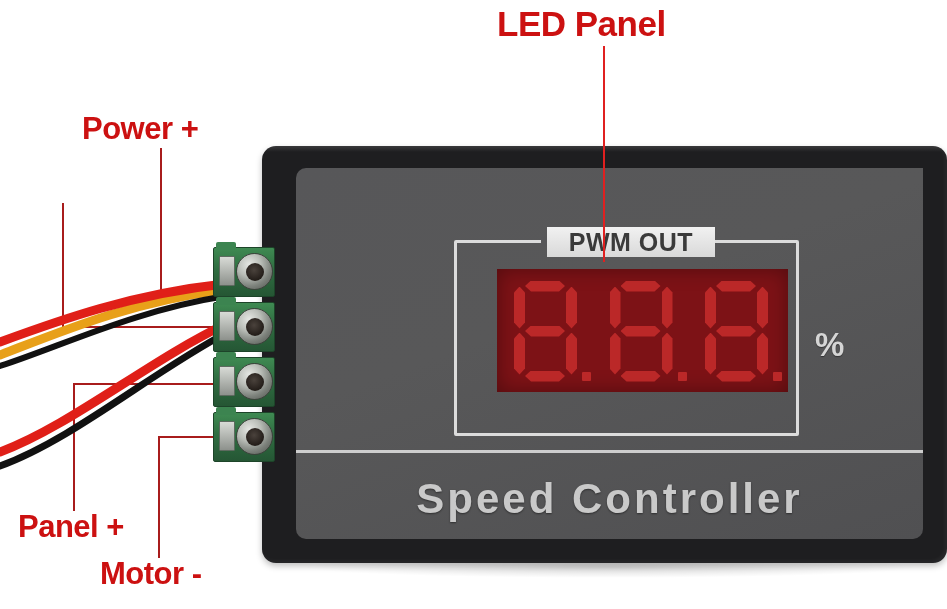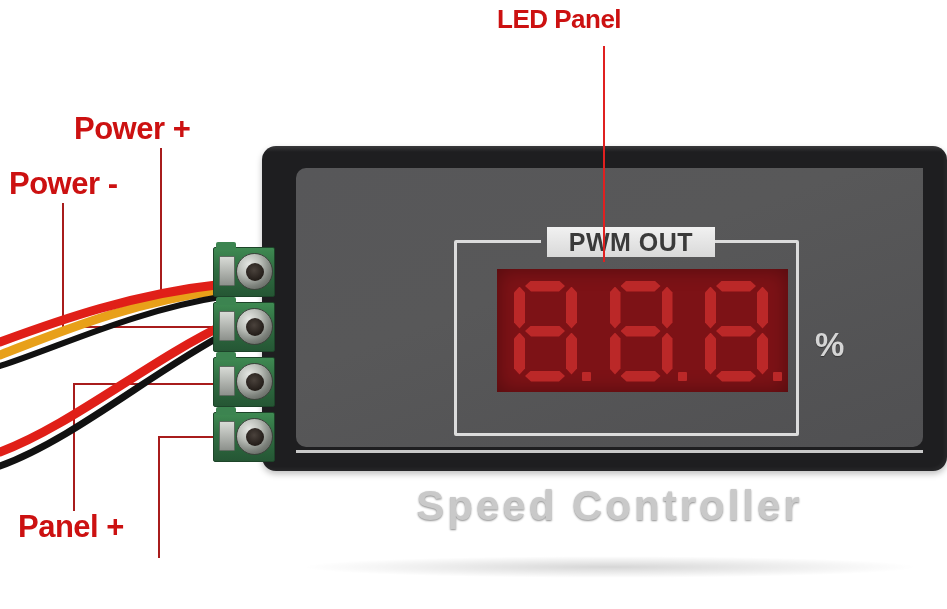--- a/index.html
+++ b/index.html
@@ -15,22 +15,22 @@
   
   .anno{
     position:absolute;
     color:#cc1111;
     font-weight:bold;
     font-family:"Liberation Sans", sans-serif;
     white-space:nowrap;
     line-height:1;
     letter-spacing:-0.5px;
   }
-  #lbl-led{left:497px;top:6px;font-size:26px;}
-  #lbl-pplus{left:74px;top:113px;font-size:31px;}
+  #lbl-led{left:497px;top:6px;font-size:35px;}
+  #lbl-pplus{left:82px;top:113px;font-size:31px;}
   #lbl-pminus{left:9px;top:168px;font-size:31px;}
   #lbl-mplus{left:18px;top:511px;font-size:31px;}
   #lbl-mminus{left:100px;top:558px;font-size:31px;}
 
   
   .lead{position:absolute;background:#a81c1c;}
   .lead.v{width:2px;}
   .lead.h{height:2px;}
 
   
@@ -87,21 +87,21 @@
     border-radius:50%;
     background:radial-gradient(circle at 45% 40%,#4a423c,#231d19 70%);
   }
   .term .rail{
     position:absolute;left:2px;top:-6px;width:20px;height:8px;
     background:#3c8450;border-radius:2px;
   }
 
   
   #device{
-    position:absolute;left:262px;top:146px;width:685px;height:325px;
+    position:absolute;left:262px;top:146px;width:685px;height:417px;
     background:#1e1e20;
     border-radius:14px;
     box-shadow:inset -2px -2px 4px rgba(255,255,255,.05), 0 3px 6px rgba(0,0,0,.25);
     z-index:20;
   }
   #device::after{
     content:"";position:absolute;left:0;top:0;width:100%;height:6px;
     background:linear-gradient(180deg,rgba(255,255,255,.12),rgba(255,255,255,0));
     border-radius:14px 14px 0 0;
   }
@@ -177,21 +177,20 @@
   #pct{
     position:absolute;left:519px;top:158px;
     font-size:33px;font-weight:bold;color:#d5d5d5;
     text-shadow:0 1px 1px rgba(0,0,0,.4);
   }
   #brand{
     position:absolute;left:0;right:0;top:307px;text-align:center;
     font-size:42px;font-weight:bold;color:#c9c9c9;
     letter-spacing:3px;
     text-shadow:0 1px 2px rgba(0,0,0,.45);
-    margin-top:7px;
   }
 
   
   #shadow{
     position:absolute;left:300px;top:556px;width:620px;height:22px;
     background:radial-gradient(ellipse at center,rgba(0,0,0,.16),rgba(0,0,0,0) 70%);
     z-index:10;
   }
 </style>
 </head>
@@ -292,16 +291,16 @@
   <div class="lead h" id="lead-pp-h"></div>
   <div class="lead v" id="lead-pm-v"></div>
   <div class="lead h" id="lead-pm-h"></div>
   <div class="lead v" id="lead-mp-v"></div>
   <div class="lead h" id="lead-mp-h"></div>
   <div class="lead v" id="lead-mm-v"></div>
   <div class="lead h" id="lead-mm-h"></div>
 
   <div class="anno" id="lbl-led">LED Panel</div>
   <div class="anno" id="lbl-pplus">Power +</div>
-  <div class="anno" id="lbl-pminus">Power -</div>
   <div class="anno" id="lbl-mplus">Panel +</div>
+  <div class="anno" id="lbl-mminus">Motor -</div>
 
 </div>
 
 </body></html>

